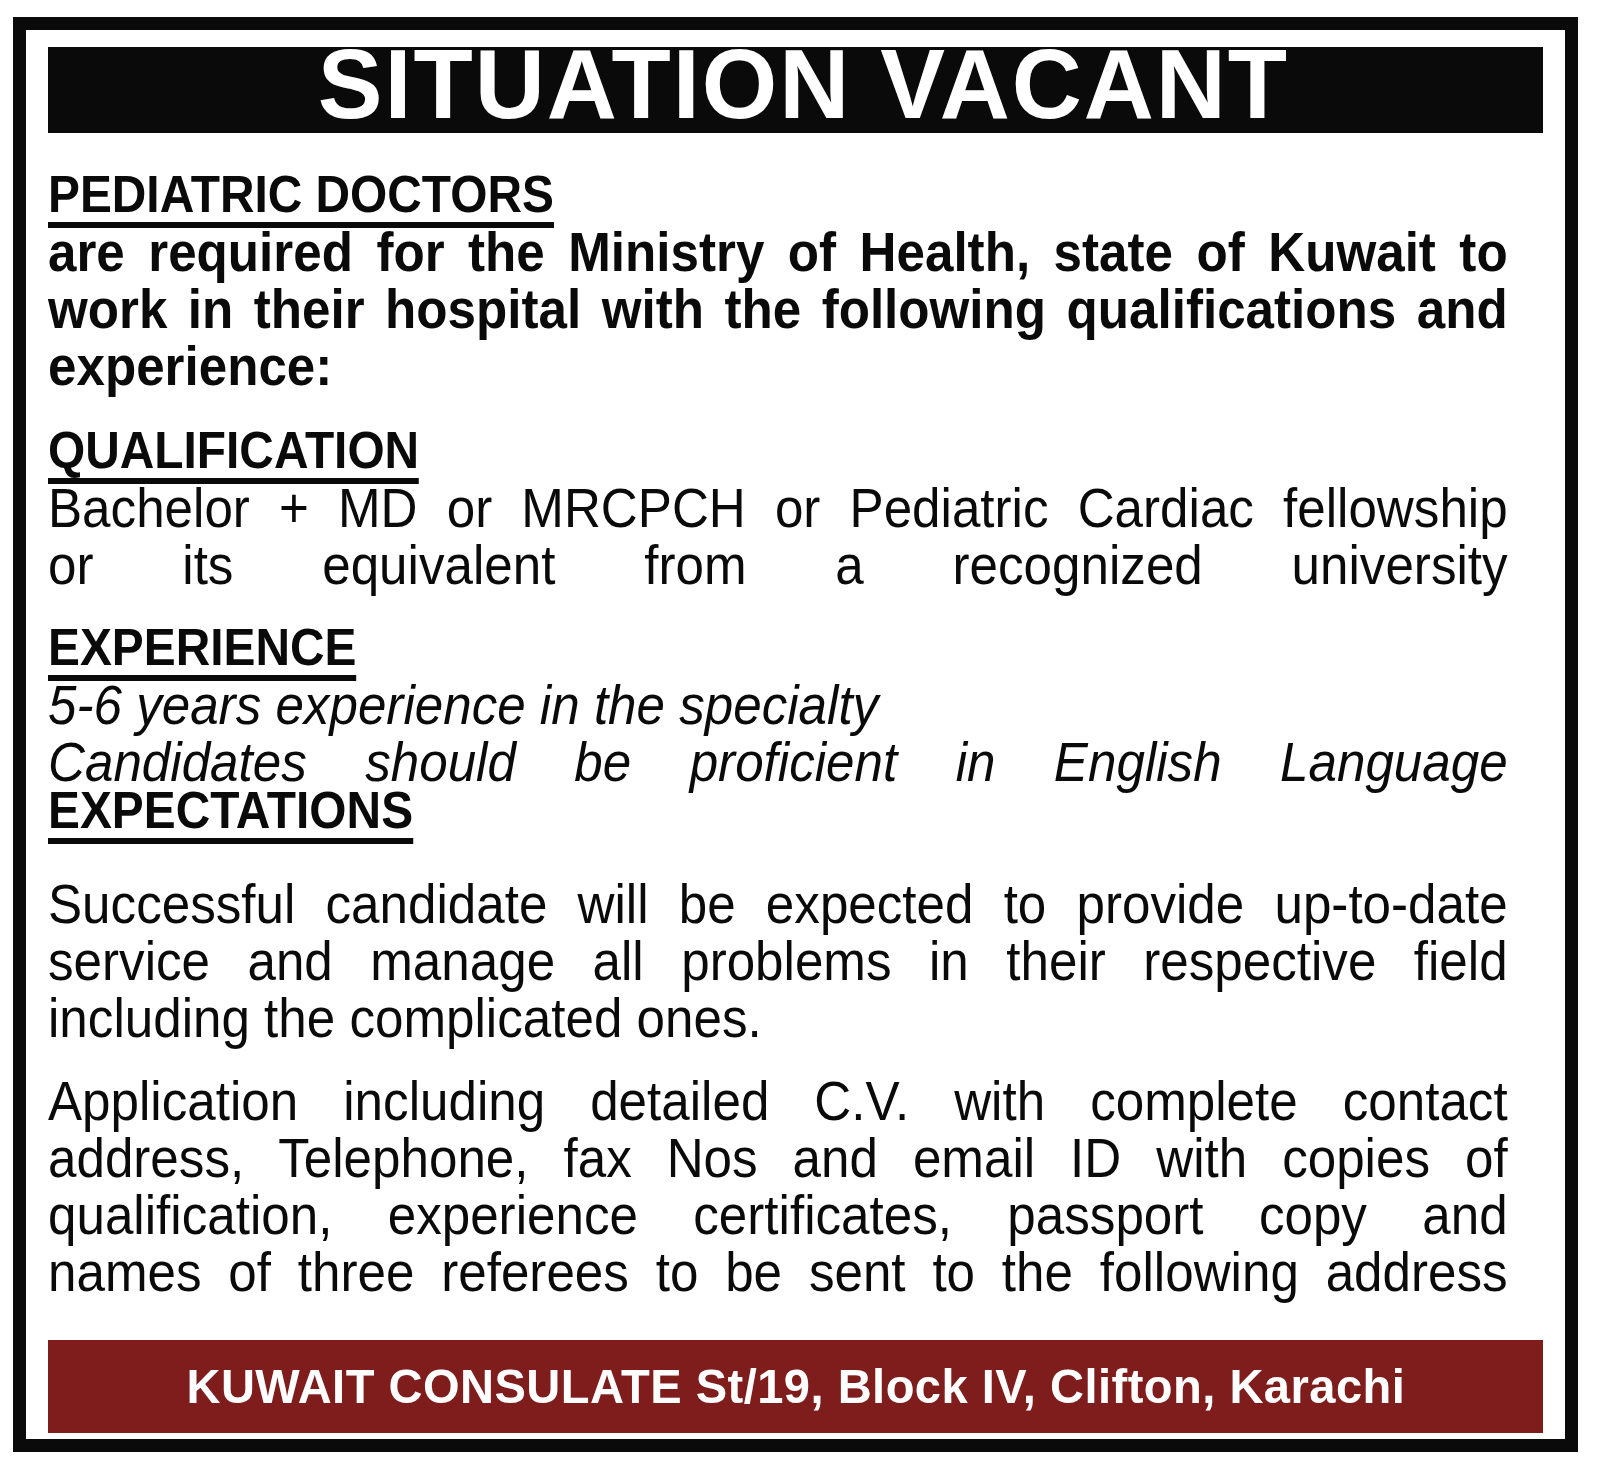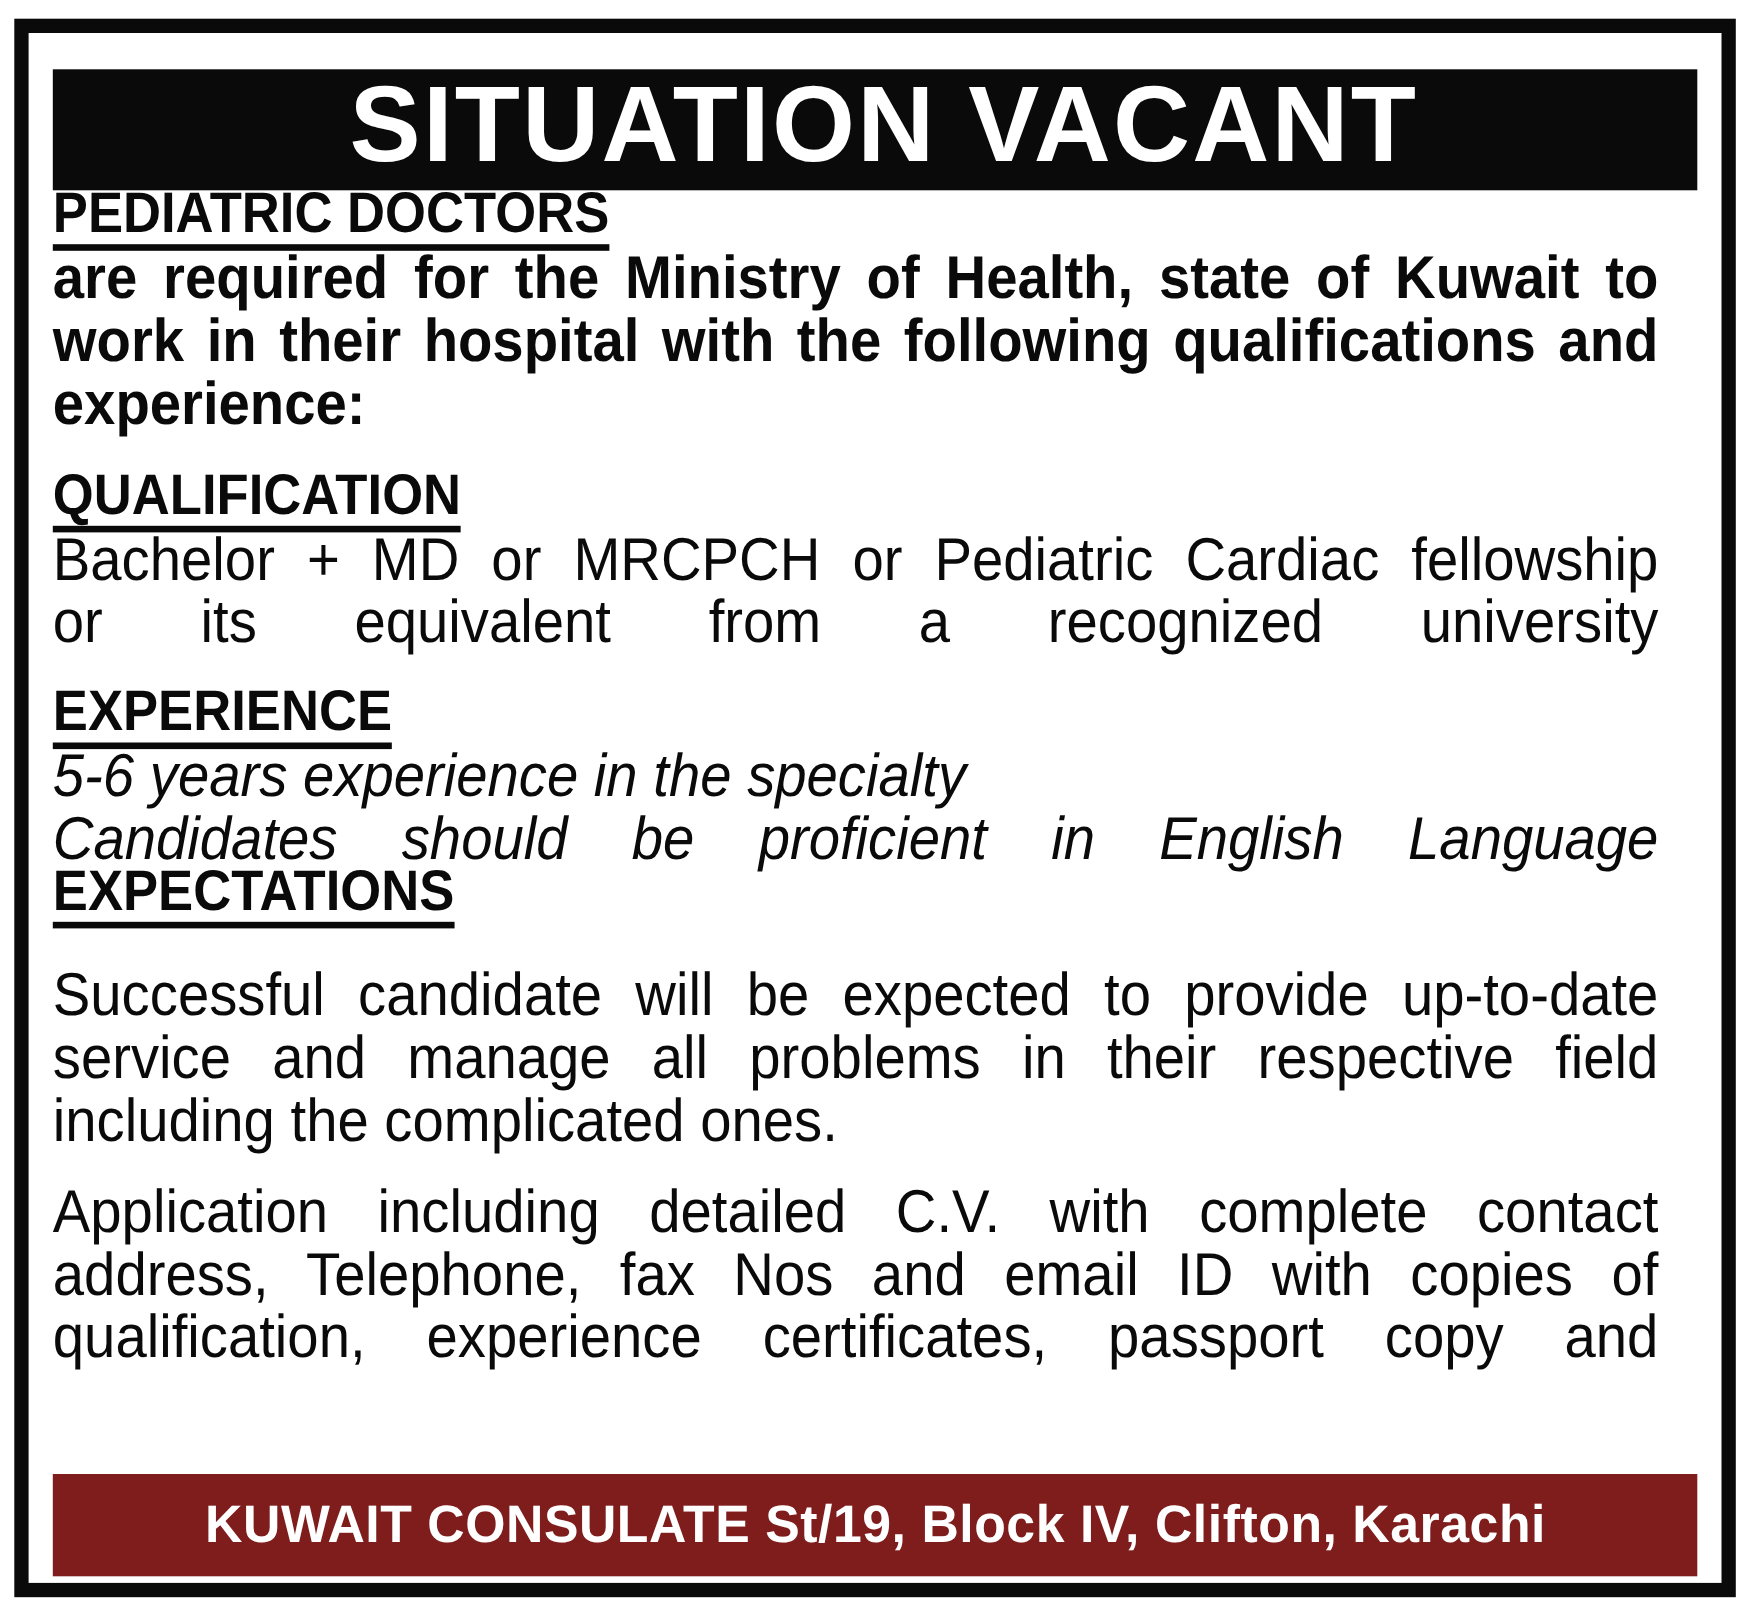--- a/index.html
+++ b/index.html
@@ -22,26 +22,25 @@
       width: 1539px;
       height: 1409px;
       border: 13px solid #0a0a0a;
       background: #ffffff;
     }
     .title-bar {
       position: absolute;
       left: 48px;
       top: 47px;
       width: 1495px;
-      height: 110px;
+      height: 86px;
       background: #0a0a0a;
       display: flex;
-      align-items: flex-start;
+      align-items: flex-end;
       justify-content: center;
-      margin-top: 16px;
     }
     .title-text {
       color: #ffffff;
       font-weight: bold;
       font-size: 98px;
       letter-spacing: 2px;
       line-height: 1;
       transform: scaleX(0.99);
       white-space: nowrap;
       padding-left: 16px;
@@ -168,17 +167,20 @@
 <div class="body-col" style="top:1073px;">
   <div class="line">
       <span class="cond">Application including detailed C.V. with complete contact</span>
     </div>
   <div class="line">
       <span class="cond">address, Telephone, fax Nos and email ID with copies of</span>
     </div>
   <div class="line">
       <span class="cond">qualification, experience certificates, passport copy and</span>
     </div>
+  <div class="line">
+      <span class="cond">names of three referees to be sent to the following address</span>
+    </div>
 </div>
 
 <div class="footer-bar">
   <span class="footer-text">KUWAIT CONSULATE St/19, Block IV, Clifton, Karachi</span>
 </div>
 
 </body></html>

